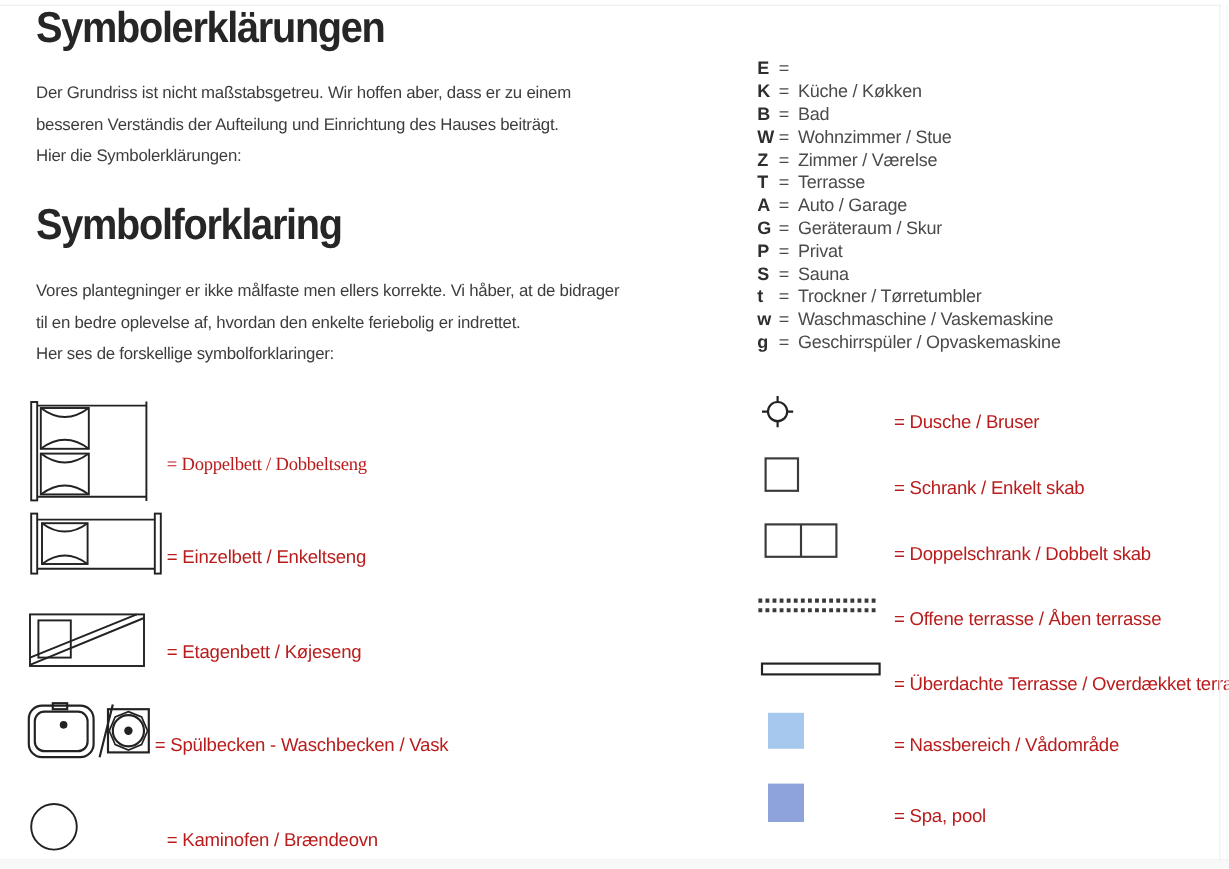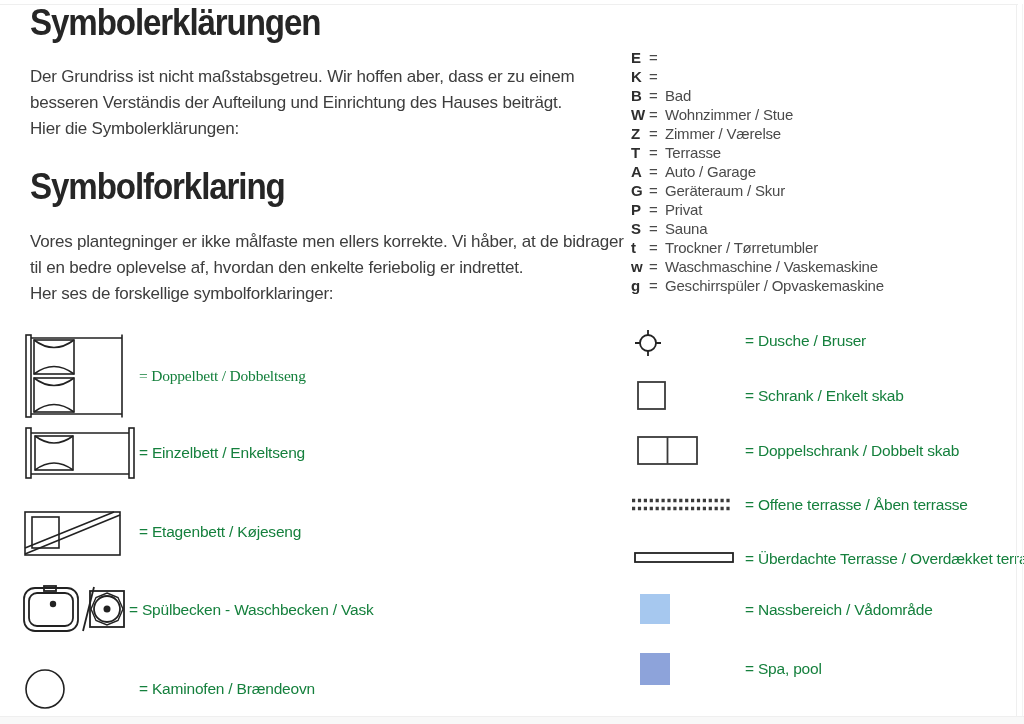--- a/index.html
+++ b/index.html
@@ -12,34 +12,34 @@
     overflow:hidden;
   }
   .h1 {
     position:absolute; left:30px;
     font-size:36px; font-weight:700; letter-spacing:-1.2px;
     color:#262626; white-space:nowrap;
     transform:scaleX(.92); transform-origin:left center;
   }
   .para {
     position:absolute; left:30px;
-    font-size:17px; line-height:26px; color:#3d3d3d;
+    font-size:14px; line-height:26px; color:#3d3d3d;
     white-space:pre-line; letter-spacing:-0.2px;
   }
   .abbrev-list { position:absolute; left:631px; top:48px; }
   .abbrev-row {
     display:grid; grid-template-columns:18px 16px auto;
     height:19px; align-items:center;
     font-size:15px; color:#4a4a4a; white-space:nowrap; letter-spacing:-0.2px;
   }
   .abbrev-letter { font-weight:700; color:#2e2e2e; }
   .sym { position:absolute; }
   .lab {
     position:absolute; transform:translateY(-50%);
-    font-size:15.5px; color:#15803d; white-space:nowrap; letter-spacing:-0.2px;
+    font-size:15.5px; color:#b91c1c; white-space:nowrap; letter-spacing:-0.2px;margin-top:12px;
   }
   .edge { position:absolute; background:#efefef; }
   svg { display:block; overflow:visible; }
 </style>
 </head>
 <body>
 
 <div class="page">
 
   <div class="h1" style="top:2px;">Symbolerklärungen</div>
@@ -53,20 +53,21 @@
 Her ses de forskellige symbolforklaringer:</div>
 
   <div class="abbrev-list">
     <div class="abbrev-row">
         <span class="abbrev-letter">E</span>
         <span>=</span>
       </div>
     <div class="abbrev-row">
         <span class="abbrev-letter">K</span>
         <span>=</span>
+        <span>Küche / Køkken</span>
       </div>
     <div class="abbrev-row">
         <span class="abbrev-letter">B</span>
         <span>=</span>
         <span>Bad</span>
       </div>
     <div class="abbrev-row">
         <span class="abbrev-letter">W</span>
         <span>=</span>
         <span>Wohnzimmer / Stue</span>

